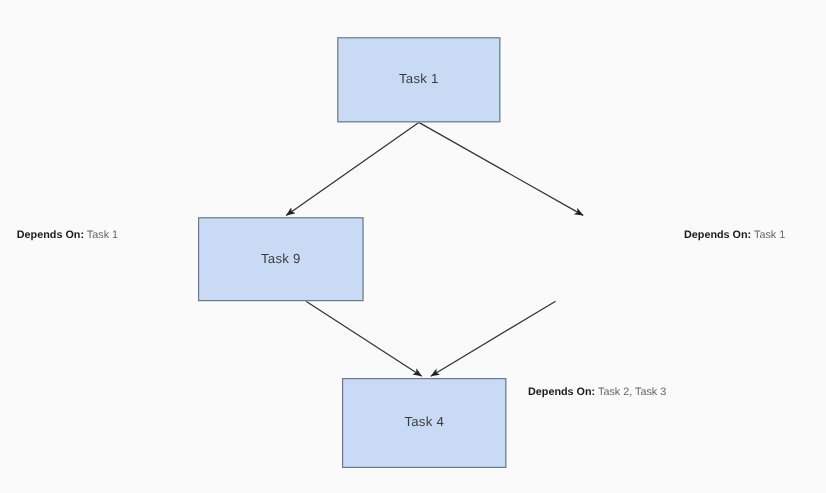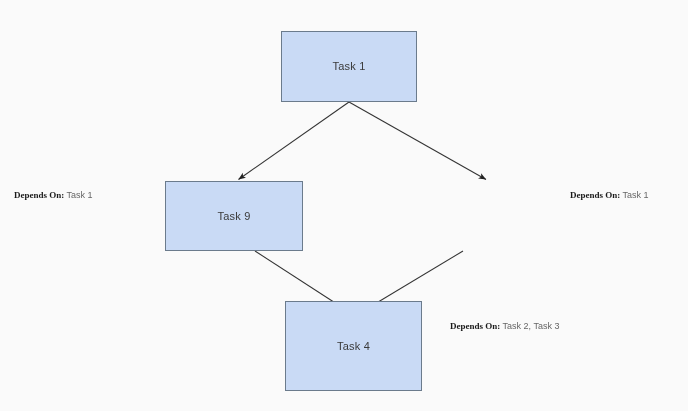--- a/index.html
+++ b/index.html
@@ -42,40 +42,39 @@
   .task-node-label {
     font-size: 11px;
     color: #3a3a3a;
     letter-spacing: 0.2px;
     line-height: 1;
     white-space: nowrap;
   }
   #node-task-1 { left: 281px; top: 31px;  width: 136px; height: 71px; }
   #node-task-2 { left: 165px; top: 181px; width: 138px; height: 70px; }
   #node-task-3 { left: 413px; top: 181px; width: 138px; height: 70px; }
-  #node-task-4 { left: 285px; top: 301px; width: 137px; height: 90px; }
+  #node-task-4 { left: 285px; top: 315px; width: 137px; height: 75px; }
 
   .depends-annotation {
     position: absolute;
     font-size: 9px;
     line-height: 1;
     white-space: nowrap;
     color: #555555;
   }
   .depends-annotation .depends-key {
     font-weight: bold;
     color: #1a1a1a;
-    font-family: Liberation Serif, serif;
   }
   .depends-annotation .depends-val {
     color: #666666;
   }
   #annotation-task-2 { left: 14px;  top: 191px; }
   #annotation-task-3 { left: 570px; top: 191px; }
-  #annotation-task-4 { left: 440px; top: 322px; margin-left: 10px; }
+  #annotation-task-4 { left: 440px; top: 322px; }
 </style>
 </head>
 <body>
 
 <div id="diagram-canvas">
 
   <svg class="edge-layer" viewBox="0 0 688 411" width="688" height="411" xmlns="http://www.w3.org/2000/svg">
     <defs>
       <marker id="arrowhead" markerWidth="9" markerHeight="9" refX="7.4" refY="3.1" orient="auto" markerUnits="userSpaceOnUse">
         <path d="M 0 0 L 7.6 3.1 L 0 6.2 L 1.9 3.1 Z" fill="#222222"></path>

